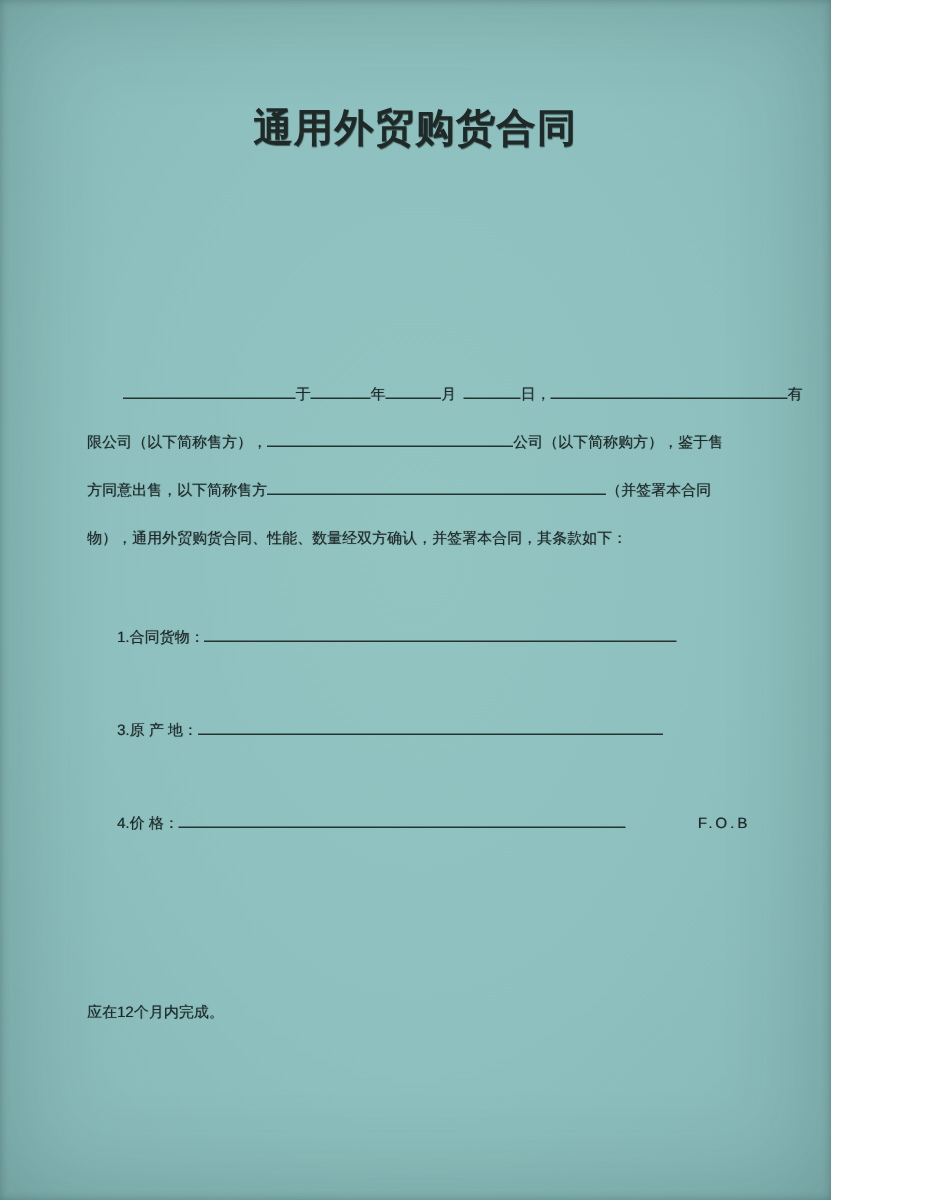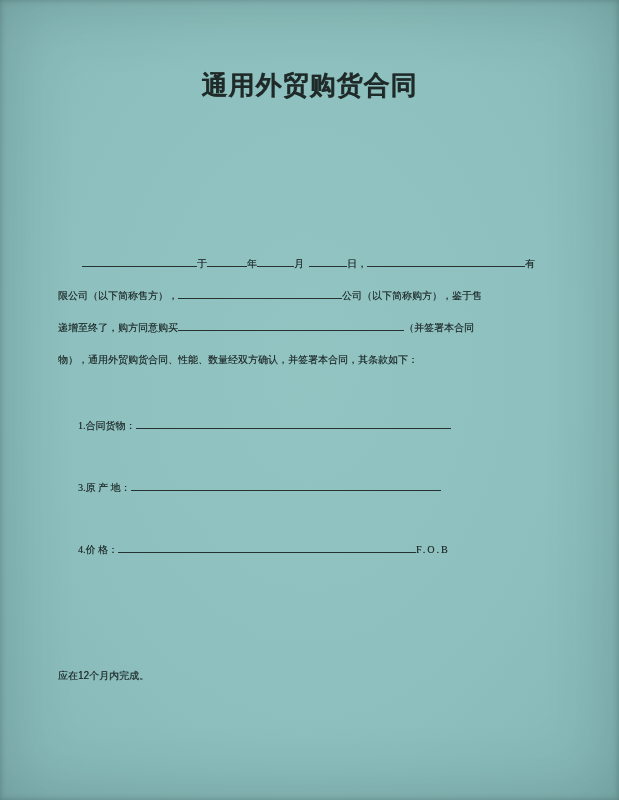--- a/index.html
+++ b/index.html
@@ -7,21 +7,21 @@
     padding: 0;
   }
   body {
     width: 619px;
     height: 800px;
     overflow: hidden;
     font-family: "Liberation Sans", sans-serif;
   }
   .page {
     position: relative;
-    width: 619px;
+    width: 554px;
     height: 800px;
     background: radial-gradient(ellipse at 50% 45%, #92c4c2 0%, #8dc0be 55%, #85b7b6 100%);
     box-shadow: inset 0 0 70px rgba(25, 50, 50, 0.22), inset 0 0 6px rgba(10, 30, 30, 0.25);
     color: #1e2928;
   }
   .title {
     position: absolute;
     top: 68px;
     left: 0;
     right: 0;
@@ -63,44 +63,44 @@
   .b-l1d { width: 38px; margin-left: 5px; }
   .b-l1e { width: 158px; }
   .b-l2  { width: 164px; }
   .b-l3  { width: 226px; }
   .items {
     position: absolute;
     left: 58px;
     top: 410px;
     width: 505px;
   }
-  .item { margin-bottom: 30px; font-family: Liberation Serif, serif; }
+  .item { margin-bottom: 30px; }
   .b-i1 { width: 315px; }
   .b-i2 { width: 326px; }
   .b-i3 { width: 310px; }
   .b-i4 { width: 298px; }
-  .fob { display: inline; letter-spacing: 2px; }
+  .fob { display: inline; letter-spacing: 2px; margin-left: 48px; }
   .clause5 {
     position: absolute;
     left: 58px;
     top: 660px;
     width: 505px;
   }
 </style>
 </head>
 <body>
 
 <div class="page">
 
   <h1 class="title">通用外贸购货合同</h1>
 
   <div class="opening body-text">
     <div class="line indent1"><span class="blank b-l1a"></span><span class="seg">于</span><span class="blank b-l1b"></span><span class="seg">年</span><span class="blank b-l1c"></span><span class="seg">月</span><span class="blank b-l1d"></span><span class="seg">日，</span><span class="blank b-l1e"></span><span class="seg">有</span></div>
     <div class="line"><span class="seg">限公司（以下简称售方），</span><span class="blank b-l2"></span><span class="seg">公司（以下简称购方），鉴于售</span></div>
-    <div class="line"><span class="seg">递增至终了，购方同意购买</span><span class="blank b-l3"></span><span class="seg">（并签署本合同</span></div>
+    <div class="line"><span class="seg">方同意出售，以下简称售方</span><span class="blank b-l3"></span><span class="seg">（并签署本合同</span></div>
     <div class="line"><span class="seg">物），通用外贸购货合同、性能、数量经双方确认，并签署本合同，其条款如下：</span></div>
   </div>
 
   <div class="items body-text">
     <div class="line indent2 item"><span class="seg">1.合同货物：</span><span class="blank b-i1"></span></div>
     <div class="line indent2 item"><span class="seg">3.原 产 地：</span><span class="blank b-i3"></span></div>
     <div class="line indent2 item"><span class="seg">4.价 格：</span><span class="blank b-i4"></span><span class="fob">F.O.B</span></div>
   </div>
 
   <div class="clause5 body-text">

